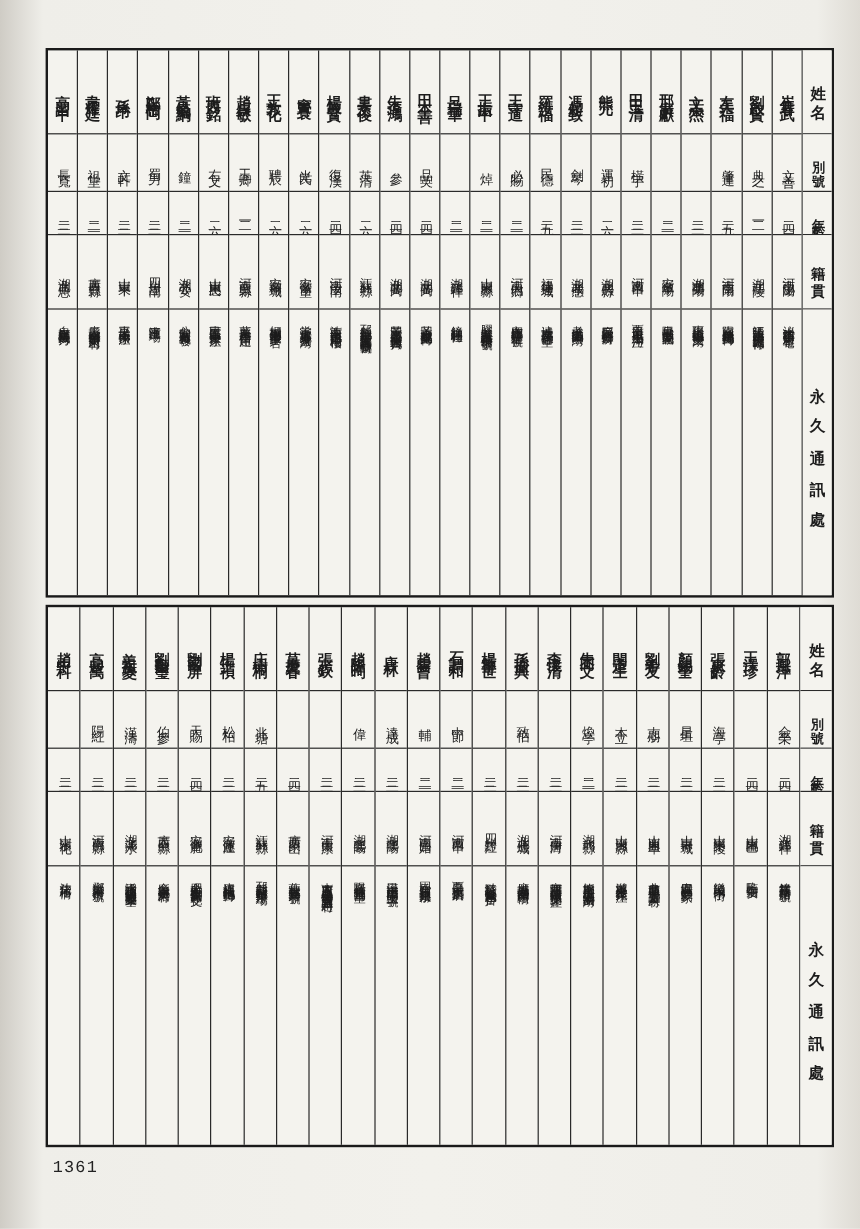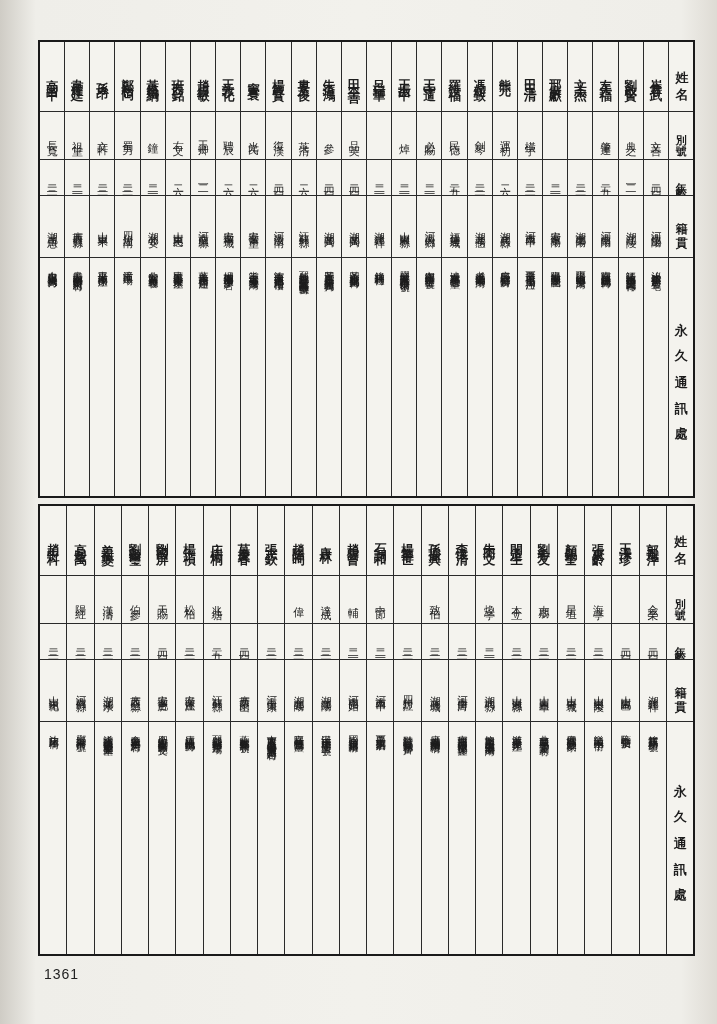--- a/index.html
+++ b/index.html
@@ -42,21 +42,21 @@
   
   .head{font-weight:bold;background:#f4f3ee;}
   .head.h0{letter-spacing:16px;font-size:13px;}
   .head.h1{letter-spacing:10px;font-weight:bold;}
   .head.h2{letter-spacing:5px;font-weight:bold;}
   .head.h3{letter-spacing:14px;font-size:12px;}
   .head.h4{justify-content:center;padding-top:0;font-size:13px;letter-spacing:26px;}
   .pageno{
     position:absolute;left:44px;bottom:42px;
     font-size:14px;letter-spacing:1px;color:#222;
-    font-family:Liberation Sans, sans-serif;
+    font-family:Liberation Mono, monospace;
   }
 </style>
 </head>
 <body>
 
 <div class="page">
   <div class="dtable" id="t0">
       <div class="col">
         <div class="cell head h0">姓名</div>
         <div class="cell head h1">別號</div>

